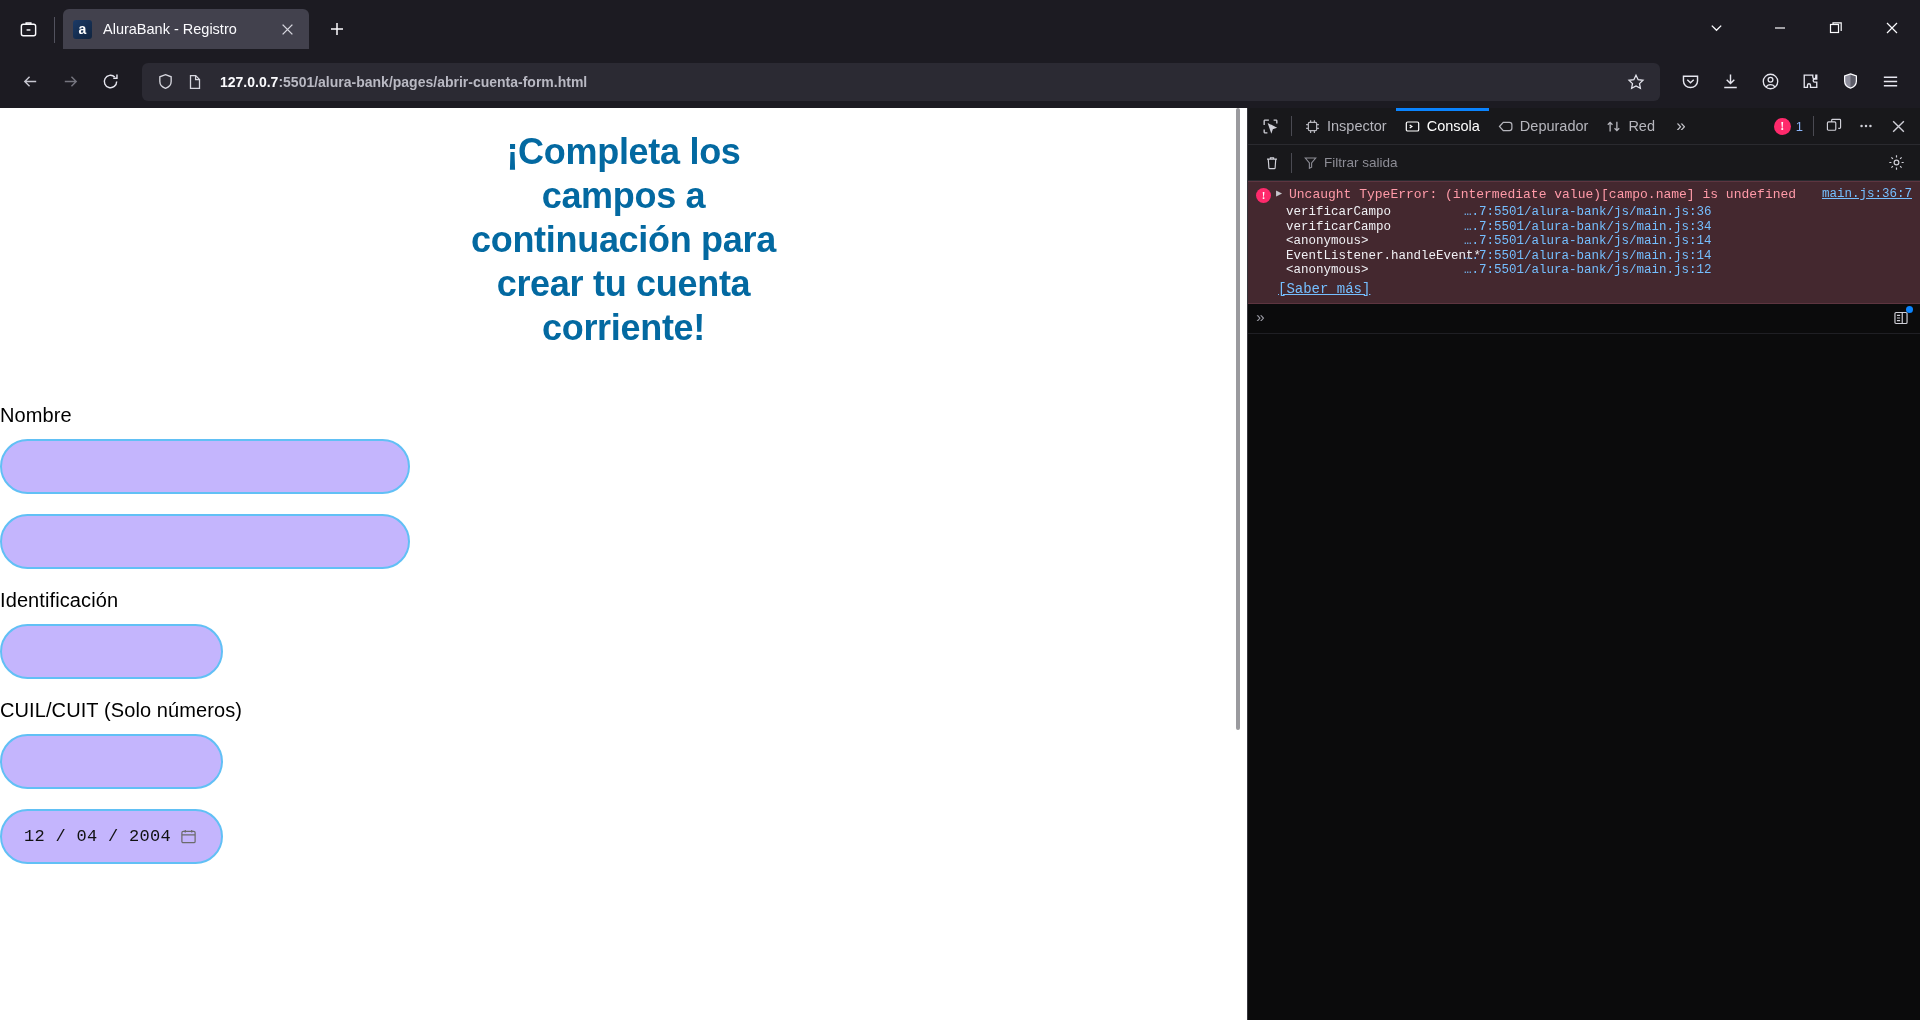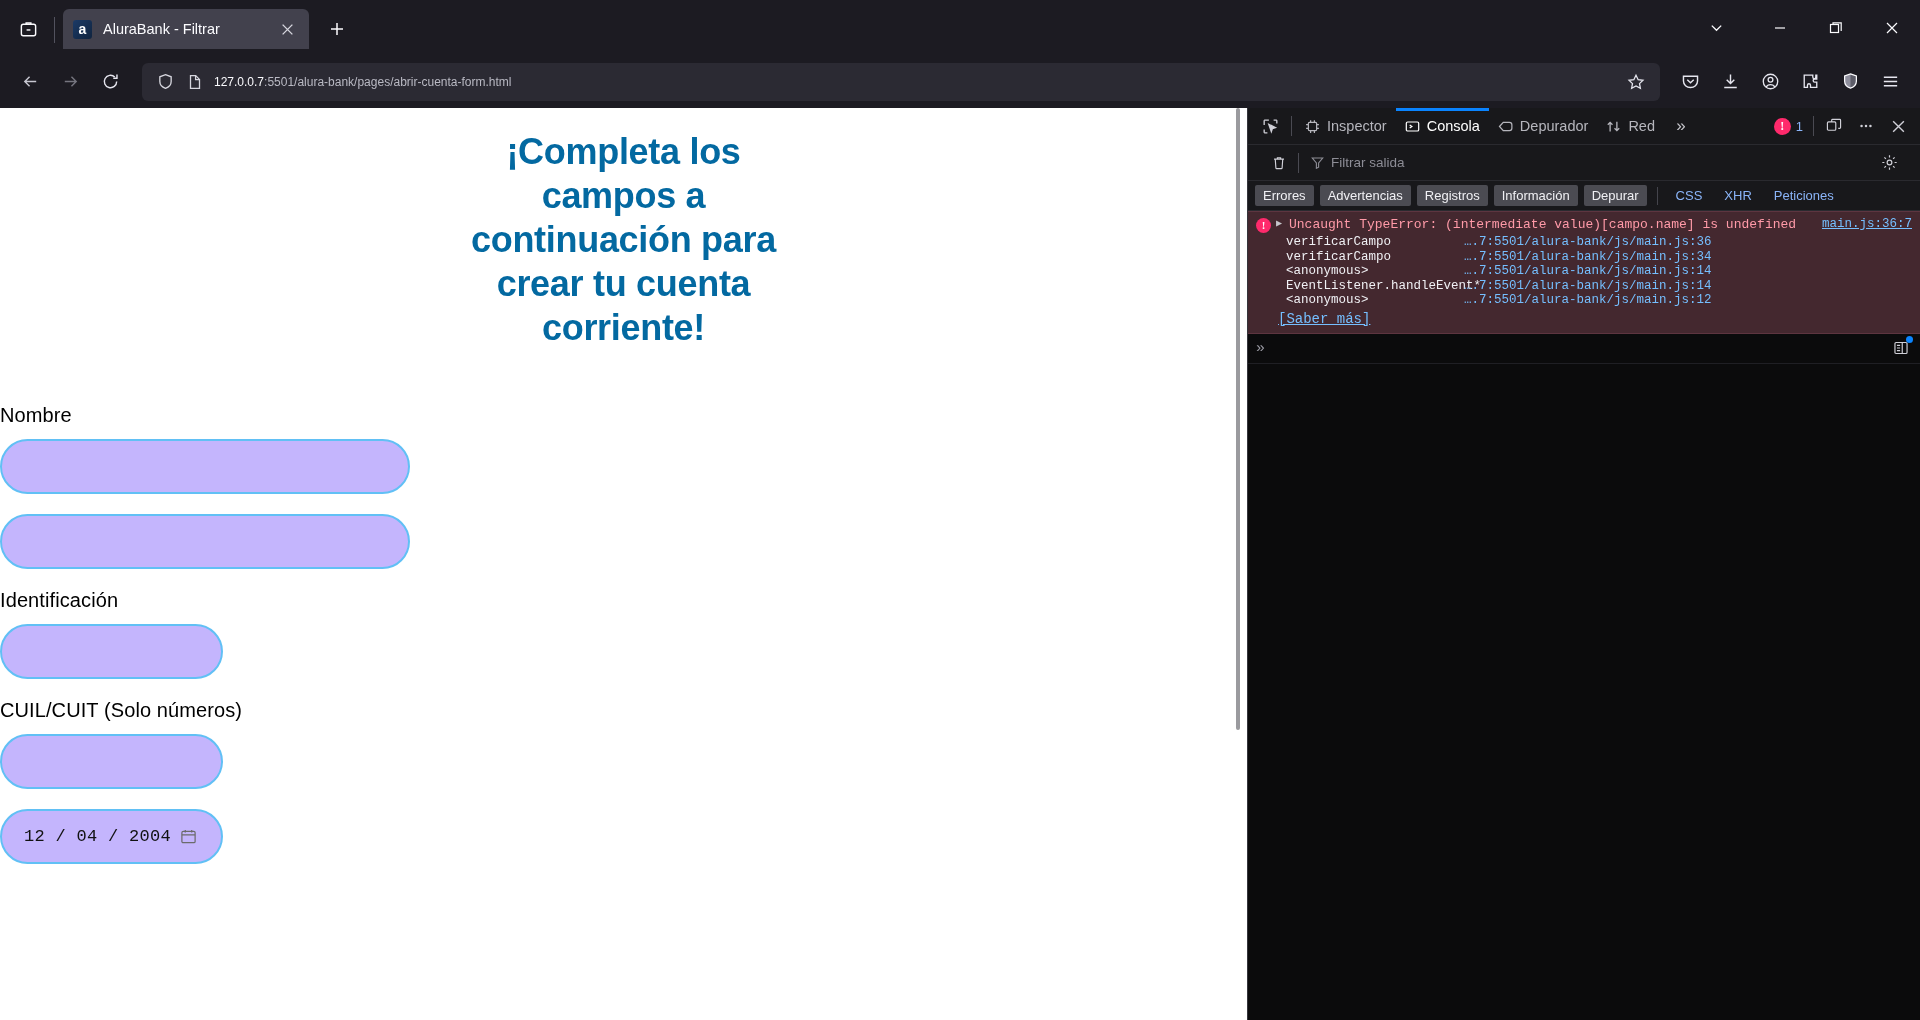--- a/index.html
+++ b/index.html
@@ -43,21 +43,21 @@
   .wincontrols .wc.chev { width: 72px; }
 
   .navbar { position: absolute; left: 0; top: 55px; width: 1920px; height: 53px; display: flex; align-items: center; padding: 0 10px; }
   .navbtn { width: 40px; height: 40px; display: flex; align-items: center; justify-content: center; border-radius: 5px; flex: 0 0 40px; }
   .urlbar {
     flex: 1; height: 38px; margin: 0 10px 0 12px; background: #2b2a33;
     border-radius: 6px; display: flex; align-items: center; padding: 0 8px;
   }
   .urlbar .shield-ic, .urlbar .page-ic { width: 30px; height: 30px; display: flex; align-items: center; justify-content: center; }
   .urlbar .url-text {
-    flex: 1; margin-left: 4px; color: #fbfbfe; font-size: 12px; white-space: nowrap; overflow: hidden;
+    flex: 1; margin-left: 10px; color: #fbfbfe; font-size: 14px; white-space: nowrap; overflow: hidden; font-weight: bold;
   }
   .urlbar .url-text .dim { color: #b9b9c3; }
   .urlbar .star-ic { width: 32px; height: 32px; display: flex; align-items: center; justify-content: center; }
   .toolbar-icons { display: flex; align-items: center; }
   .toolbar-icons .tbi { width: 40px; height: 40px; display: flex; align-items: center; justify-content: center; border-radius: 5px; }
 
   
   .content-area { position: absolute; left: 0; top: 108px; width: 1247px; height: 912px; background: #ffffff; overflow: hidden; }
   .page-scroll { position: absolute; left: 0; top: 0; width: 1247px; height: 912px; }
   .page-head {
@@ -114,21 +114,21 @@
   .err-dot {
     width: 17px; height: 17px; border-radius: 50%; background: #ff2a6c; color: #fff;
     font-size: 12px; font-weight: 700; display: flex; align-items: center; justify-content: center;
     font-family: "Liberation Serif", serif;
   }
   .err-count { color: #8ab4f8; font-size: 13px; }
   .dt-ic { width: 32px; height: 30px; display: flex; align-items: center; justify-content: center; }
 
   .dt-filterbar {
     height: 36px; background: #18181b; display: flex; align-items: center;
-    border-bottom: 1px solid #2a2a2f; flex: 0 0 36px; padding: 0 16px;
+    border-bottom: 1px solid #2a2a2f; flex: 0 0 36px; padding: 0 9px;
   }
   .dt-trash { width: 30px; height: 26px; display: flex; align-items: center; justify-content: center; }
   .filter-input {
     flex: 1; height: 24px; display: flex; align-items: center; gap: 7px; padding-left: 8px;
     color: #8d8d96; font-size: 13.5px;
   }
   .dt-gear { width: 30px; height: 26px; display: flex; align-items: center; justify-content: center; }
 
   .dt-subtabs {
     height: 30px; background: #18181b; display: flex; align-items: center; gap: 6px;
@@ -184,21 +184,21 @@
         <svg width="19" height="19" viewBox="0 0 20 20" fill="none" stroke="#fbfbfe" stroke-width="1.5">
           <rect x="2.5" y="4.5" width="15" height="12" rx="2"></rect>
           <path d="M7.5 4.5V3.2h5v1.3"></path>
           <path d="M8 10.5h4"></path>
         </svg>
       </div>
       <div class="tab-sep"></div>
 
       <div class="tab">
         <div class="favicon">a</div>
-        <div class="tab-title">AluraBank - Filtrar</div>
+        <div class="tab-title">AluraBank - Registro</div>
         <div class="tab-close">
           <svg width="13" height="13" viewBox="0 0 12 12" stroke="#d6d6de" stroke-width="1.3">
             <path d="M1.5 1.5l9 9M10.5 1.5l-9 9"></path>
           </svg>
         </div>
       </div>
 
       <div class="newtab-btn">
         <svg width="16" height="16" viewBox="0 0 16 16" stroke="#fbfbfe" stroke-width="1.5">
           <path d="M8 2v12M2 8h12"></path>
@@ -449,31 +449,20 @@
         <span>Filtrar salida</span>
       </div>
       <div class="dt-gear">
         <svg width="17" height="17" viewBox="0 0 18 18" stroke="#d0d0d8" stroke-width="1.25" fill="none">
           <circle cx="9" cy="9" r="2.5"></circle>
           <path d="M9 1.4v2.2M9 14.4v2.2M1.4 9h2.2M14.4 9h2.2M3.6 3.6l1.6 1.6M12.8 12.8l1.6 1.6M14.4 3.6l-1.6 1.6M5.2 12.8l-1.6 1.6"></path>
         </svg>
       </div>
     </div>
 
-    <div class="dt-subtabs">
-      <div class="chip">Errores</div>
-      <div class="chip">Advertencias</div>
-      <div class="chip">Registros</div>
-      <div class="chip">Información</div>
-      <div class="chip">Depurar</div>
-      <div class="chip-sep"></div>
-      <div class="chip plain">CSS</div>
-      <div class="chip plain">XHR</div>
-      <div class="chip plain">Peticiones</div>
-    </div>
 
     <div class="dt-console">
       <div class="msg-error">
         <div class="msg-row1">
           <span class="msg-ic">!</span>
           <span class="msg-twisty">▶</span>
           <span class="msg-text">Uncaught TypeError: (intermediate value)[campo.name] is undefined</span>
           <span class="msg-src">main.js:36:7</span>
         </div>
         <div class="stack">

